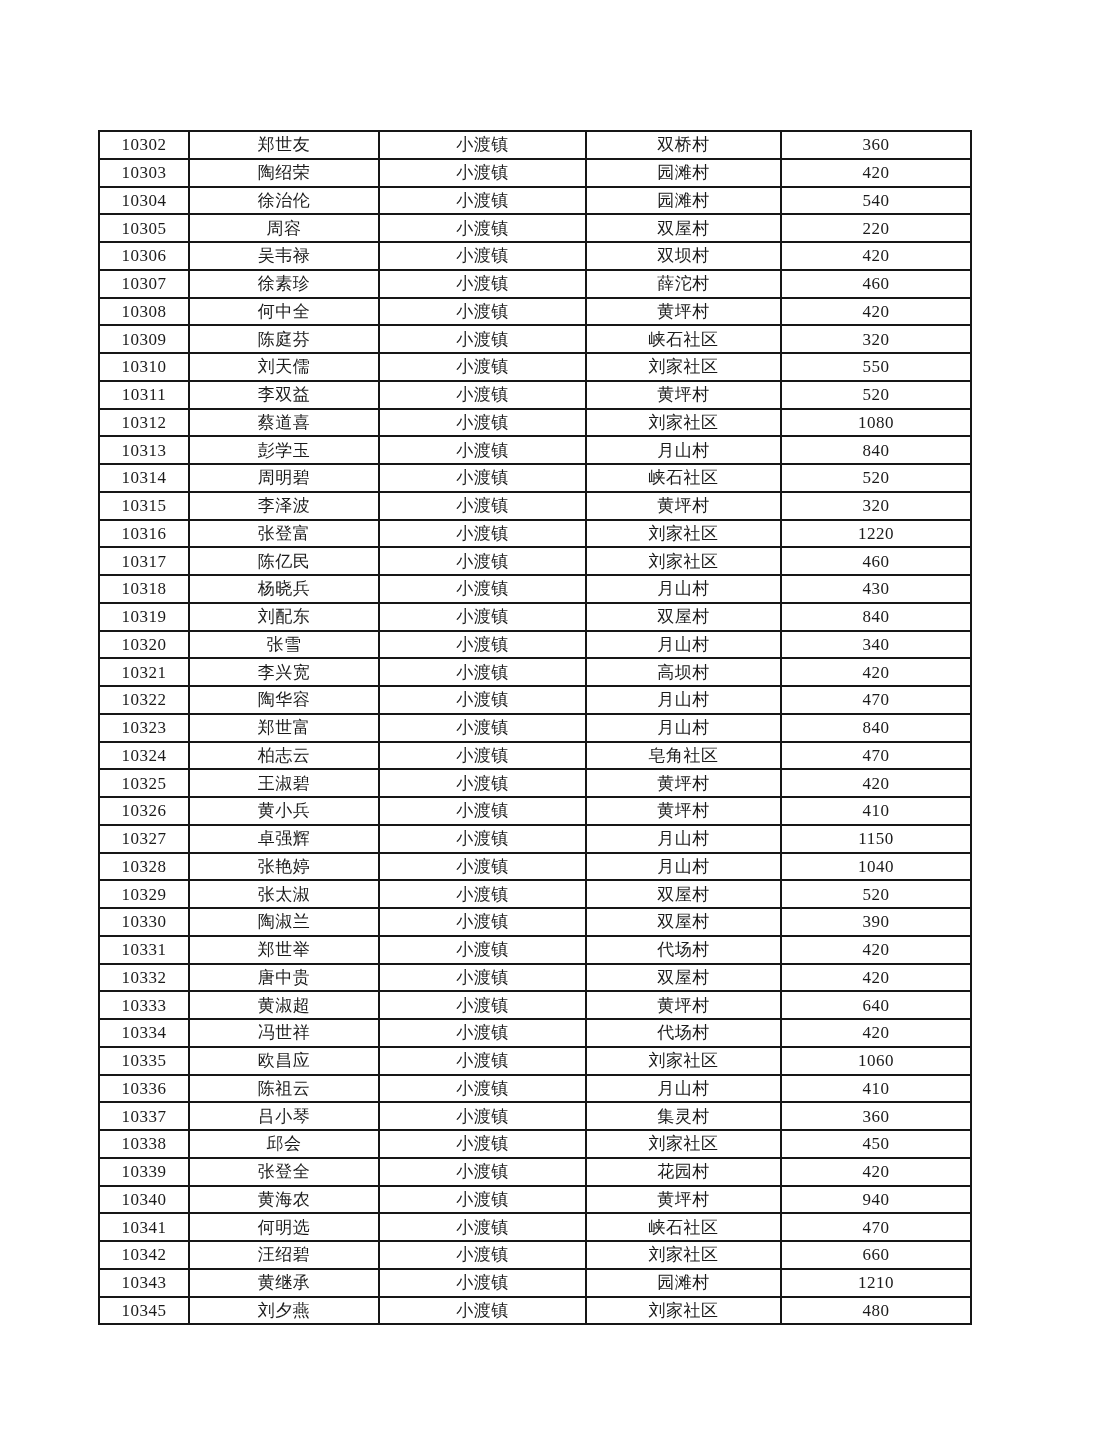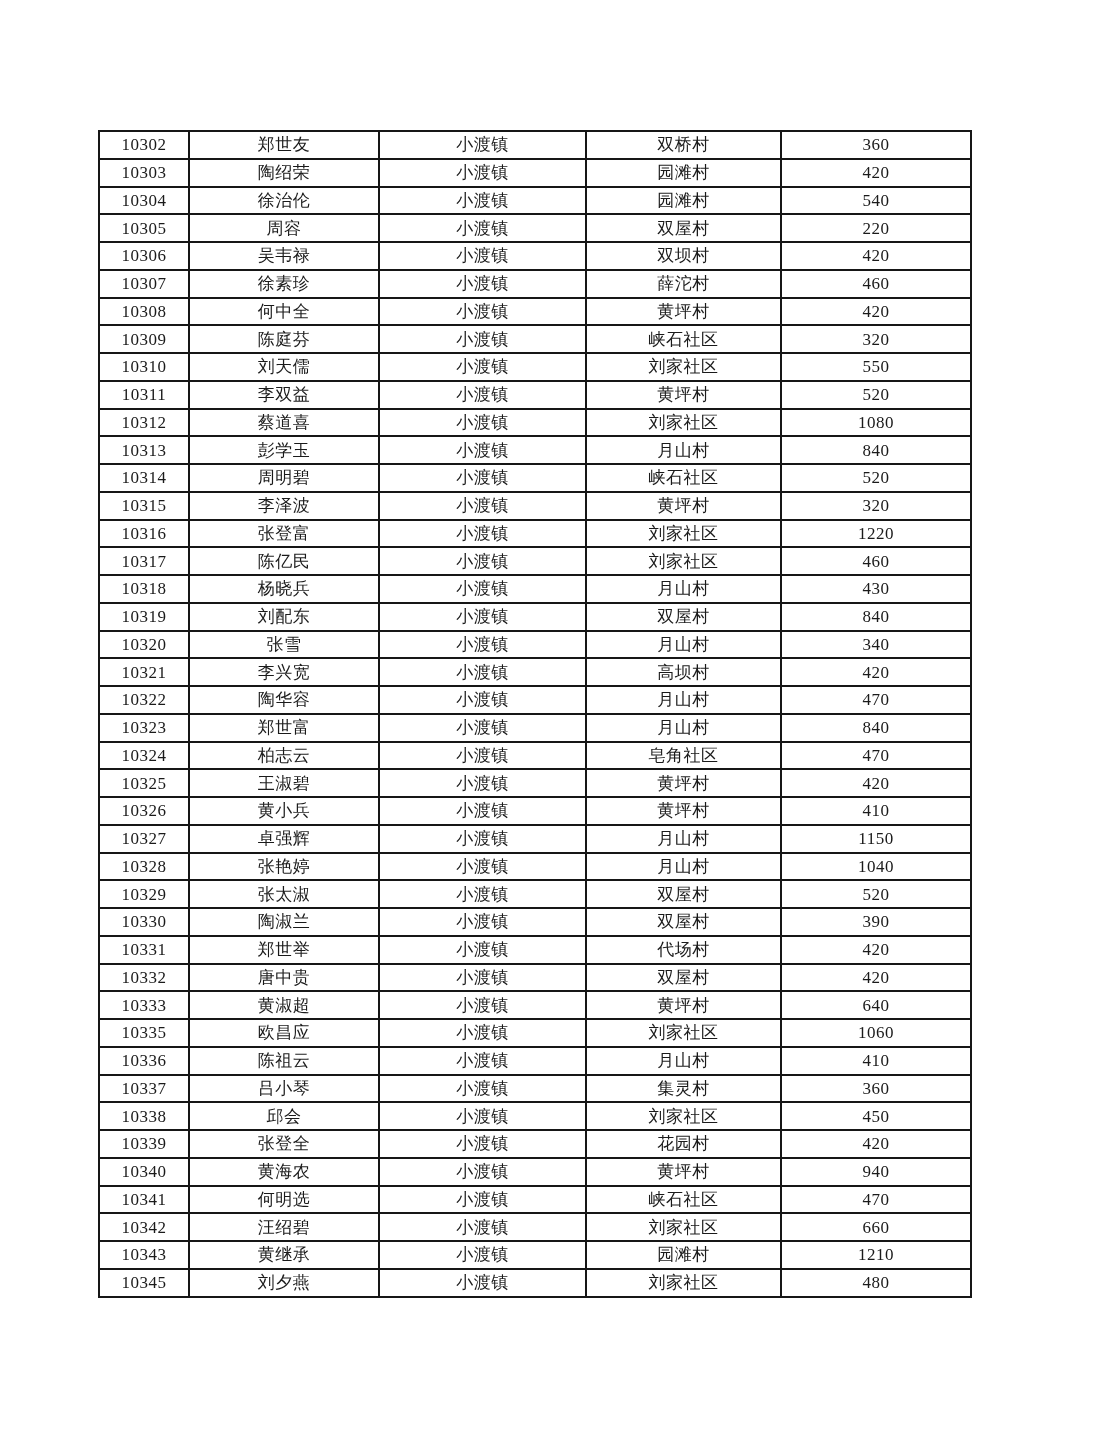--- a/index.html
+++ b/index.html
@@ -279,20 +279,27 @@
           <td>420</td>
         </tr>
         <tr>
           <td>10333</td>
           <td>黄淑超</td>
           <td>小渡镇</td>
           <td>黄坪村</td>
           <td>640</td>
         </tr>
         <tr>
+          <td>10334</td>
+          <td>冯世祥</td>
+          <td>小渡镇</td>
+          <td>代场村</td>
+          <td>420</td>
+        </tr>
+        <tr>
           <td>10335</td>
           <td>欧昌应</td>
           <td>小渡镇</td>
           <td>刘家社区</td>
           <td>1060</td>
         </tr>
         <tr>
           <td>10336</td>
           <td>陈祖云</td>
           <td>小渡镇</td>

